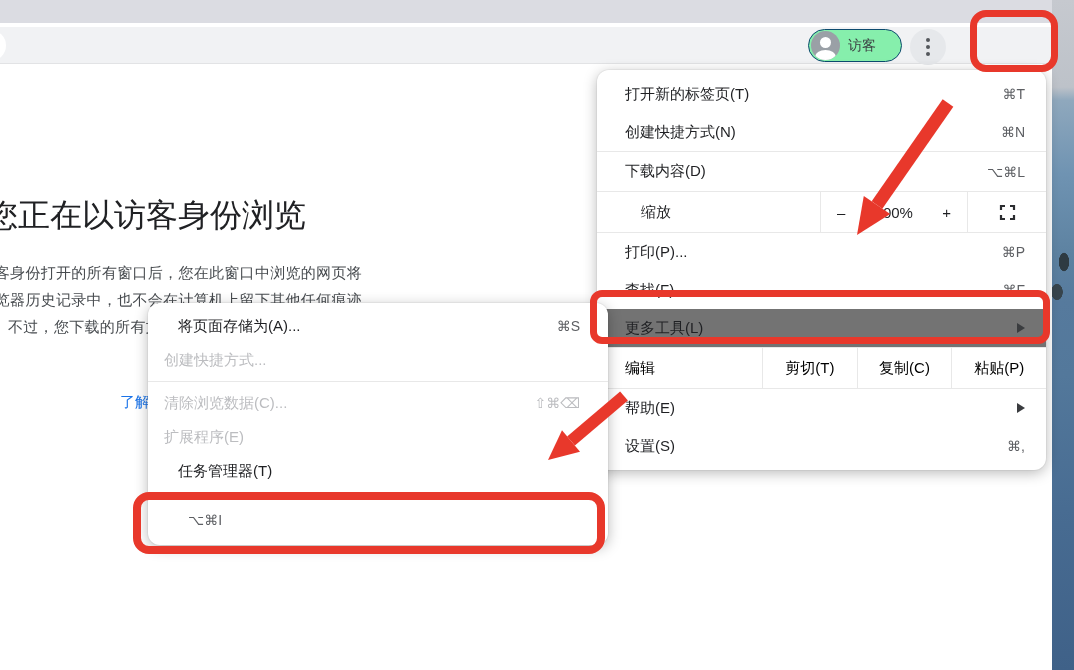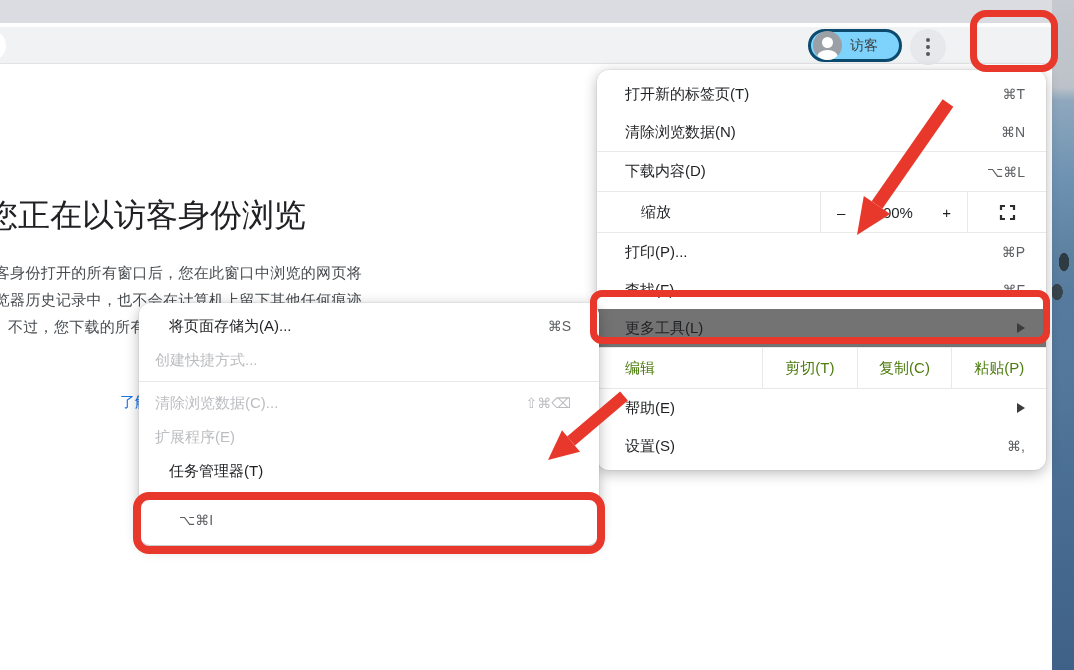--- a/index.html
+++ b/index.html
@@ -8,22 +8,22 @@
 
   #stage { position:absolute; inset:0; width:1074px; height:670px; }
 
   
   .window { position:absolute; left:0; top:0; width:1052px; height:670px; background:#fff; overflow:hidden; }
   .tabstrip { position:absolute; left:0; top:0; width:100%; height:23px; background:#dbdce2; }
   .tab-seam  { position:absolute; left:0; top:23px; width:100%; height:4px; background:#ffffff; }
   .toolbar { position:absolute; left:0; top:27px; width:100%; height:37px; background:#f1f2f4; border-bottom:1px solid #e2e3e5; }
 
   .omnibox-end { position:absolute; left:-30px; top:3px; width:36px; height:31px; background:#ffffff; border-radius:16px; }
-  .guest-chip { position:absolute; right:150px; top:2px; height:33px; width:94px; background:#7dd3fc;
-                border:3px solid #0c4a6e; border-radius:17px; display:flex; align-items:center; padding:0 10px 0 2px; }
+  .guest-chip { position:absolute; right:150px; top:2px; height:33px; width:94px; background:#86efac;
+                border:1px solid #0c4a6e; border-radius:17px; display:flex; align-items:center; padding:0 10px 0 2px; }
   .avatar { width:29px; height:29px; border-radius:50%; background:#9aa0a6; position:relative; overflow:hidden; flex:0 0 auto; }
   .avatar .head { position:absolute; left:9px; top:6px; width:11px; height:11px; border-radius:50%; background:#fff; }
   .avatar .body { position:absolute; left:4px; top:19px; width:21px; height:14px; border-radius:50%; background:#fff; }
   .guest-chip .chip-label { margin-left:8px; font-size:14px; color:#3c4043; white-space:nowrap; }
 
   .menu-btn { position:absolute; right:106px; top:2px; width:36px; height:36px; border-radius:50%; background:#e6e8eb;
               display:flex; flex-direction:column; align-items:center; justify-content:center; gap:3px; }
   .menu-btn i { width:4px; height:4px; border-radius:50%; background:#54575c; }
 
   
@@ -31,37 +31,37 @@
   .body-line { position:absolute; font-size:15px; color:#474b4f; white-space:nowrap; letter-spacing:.3px; }
   .bl1 { left:-97px; top:264px; }
   .bl2 { left:-97px; top:291px; }
   .bl3 { left:8px;   top:318px; }
   .learn-more { position:absolute; left:120px; top:393px; font-size:15px; color:#1a73e8; white-space:nowrap; }
 
   
   .panel { position:absolute; background:#ffffff; border-radius:12px;
            box-shadow:0 3px 14px rgba(0,0,0,.28), 0 0 0 1px rgba(0,0,0,.04); }
   .main-menu { left:597px; top:70px; width:449px; height:400px; padding-top:5px; z-index:5; }
-  .sub-menu  { left:139px; top:303px; width:460px; height:242px; padding-top:6px; z-index:6; }
+  .sub-menu  { left:148px; top:303px; width:460px; height:242px; padding-top:6px; z-index:6; }
 
   .mrow { display:flex; align-items:center; height:38px; padding:0 21px 0 28px; font-size:15px; color:#1f2023; white-space:nowrap; overflow:hidden; }
   .mrow .lab { flex:1; overflow:hidden; }
   .mrow .sc  { font-size:14px; color:#5d5f63; margin-left:10px; }
   .mrow.hl   { background:#737373; }
   .hdiv { height:1px; background:#e8e8e8; }
 
   .caret { width:0; height:0; border-left:8px solid #3a3c3f; border-top:5px solid transparent; border-bottom:5px solid transparent; margin-left:10px; }
 
   .zoom-row { display:flex; align-items:stretch; height:40px; font-size:15px; color:#1f2023; }
   .zoom-row .zlab { flex:1; display:flex; align-items:center; padding-left:44px; }
   .zoom-row .zctl { width:148px; display:flex; align-items:center; justify-content:space-between; padding:0 16px;
                     border-left:1px solid #e8e8e8; border-right:1px solid #e8e8e8; }
   .zoom-row .zfs  { width:78px; display:flex; align-items:center; justify-content:center; }
 
-  .edit-row { display:flex; align-items:stretch; height:40px; font-size:15px; color:#4d7c0f; }
+  .edit-row { display:flex; align-items:stretch; height:40px; font-size:15px; color:#000000; }
   .edit-row .elab { width:165px; display:flex; align-items:center; padding-left:28px; }
   .edit-row .ecell { flex:1; display:flex; align-items:center; justify-content:center; border-left:1px solid #e8e8e8; }
 
   .srow { display:flex; align-items:center; height:34px; padding:0 28px 0 30px; font-size:15px; color:#1f2023; white-space:nowrap; overflow:hidden; }
   .srow .lab { flex:1; overflow:hidden; }
   .srow .sc { font-size:14px; color:#5d5f63; margin-left:10px; }
   .srow.dis, .srow.dis .sc { color:#bcbdc0;padding-left:16px; }
   .sub-menu .hdiv { margin:4px 0; }
   .srow.devtools { margin-top:15px; }
 
@@ -111,21 +111,21 @@
     <div class="body-line bl3">不过，您下载的所有文件都会保留下来。</div>
     <a class="learn-more">了解详情</a>
   </div>
 
   <div class="panel main-menu">
     <div class="mrow">
       <span class="lab">打开新的标签页(T)</span>
       <span class="sc">⌘T</span>
     </div>
     <div class="mrow">
-      <span class="lab">清除浏览数据(N)</span>
+      <span class="lab">创建快捷方式(N)</span>
       <span class="sc">⌘N</span>
     </div>
     <div class="hdiv"></div>
     <div class="mrow" style="height:39px">
       <span class="lab">下载内容(D)</span>
       <span class="sc">⌥⌘L</span>
     </div>
     <div class="hdiv"></div>
 
     <div class="zoom-row">

